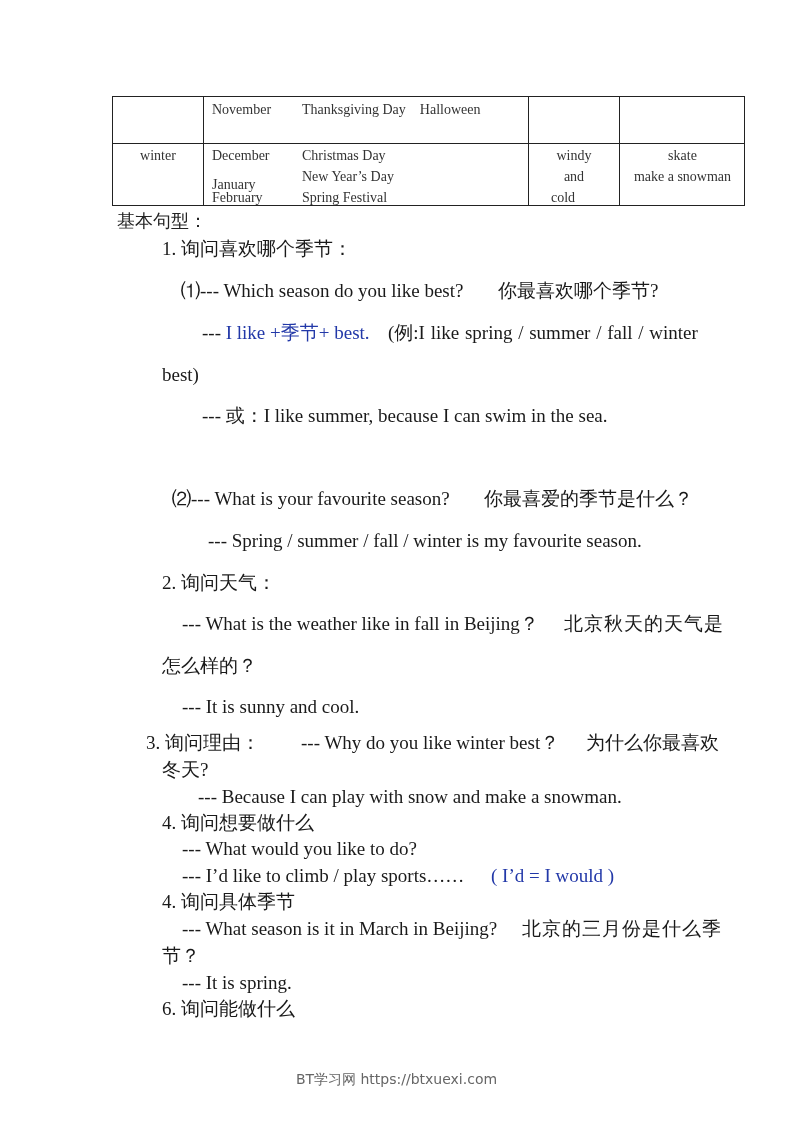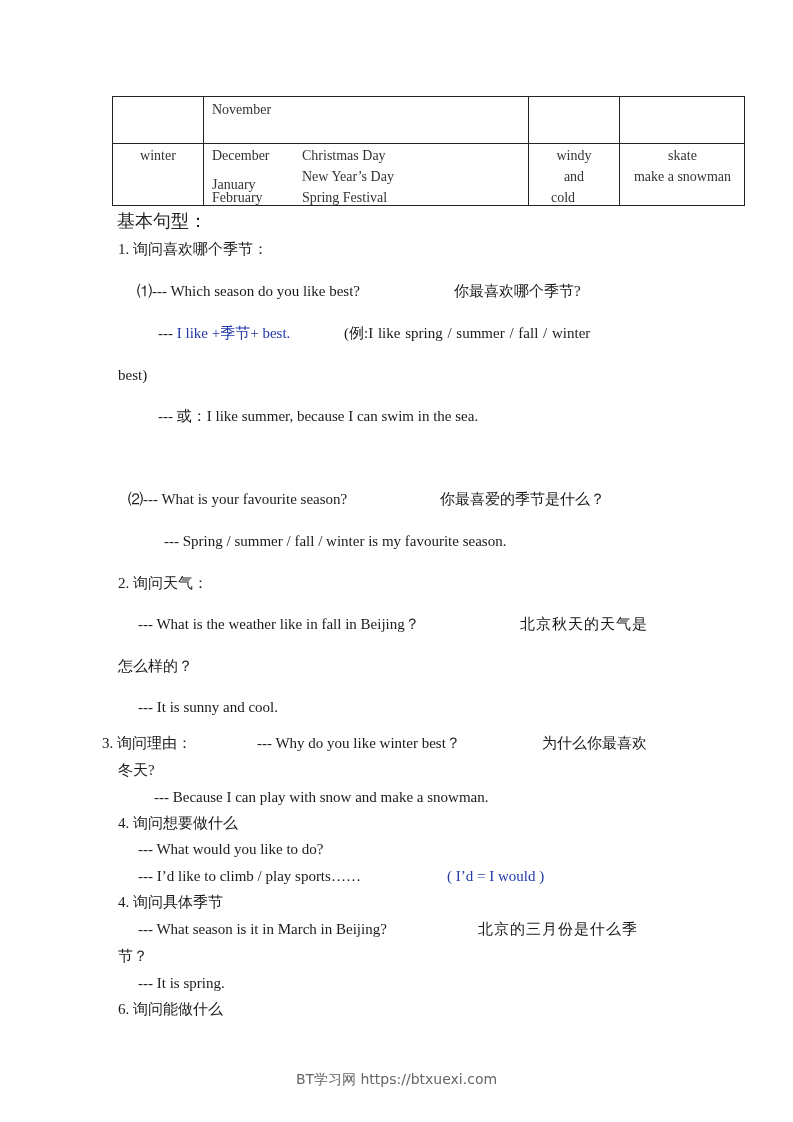--- a/index.html
+++ b/index.html
@@ -16,36 +16,37 @@
       position: absolute; left: 112px; top: 96px; width: 633px; height: 110px;
       border: 1px solid #222;
       box-sizing: border-box;
     }
     .vline { position: absolute; top: 0; bottom: 0; width: 1px; background: #222; }
     .hline { position: absolute; left: 0; right: 0; height: 1px; background: #222; }
     .cell { position: absolute; font-size: 14px; color: #333; line-height: 21px; }
     .center { text-align: center; }
 
     .note { font-size: 18px; font-family: "DejaVu Sans", sans-serif; color: #222; }
-    .line { font-size: 15px; line-height: 22px; }
+    .line { font-size: 19px; line-height: 22px; margin-left: 44px; }
     .footer {
       font-family: "DejaVu Sans", sans-serif; font-size: 14px; color: #666;
       left: 0; right: 0; text-align: center;
     }
   </style>
 </head>
 <body>
 
 <div class="tbl">
   <div class="vline" style="left:90px"></div>
   <div class="vline" style="left:415px"></div>
   <div class="vline" style="left:506px"></div>
   <div class="hline" style="top:46px"></div>
 
   <div class="cell" style="left:99px; top:2px;">November</div>
+  <div class="cell" style="left:189px; top:2px; white-space:pre;">Thanksgiving Day    Halloween</div>
 
   <div class="cell center" style="left:0; width:90px; top:48px;">winter</div>
   <div class="cell" style="left:99px; top:48px;">December</div>
   <div class="cell" style="left:99px; top:69px;margin-top:8px;">January</div>
   <div class="cell" style="left:99px; top:90px;">February</div>
   <div class="cell" style="left:189px; top:48px;">Christmas Day</div>
   <div class="cell" style="left:189px; top:69px;">New Year’s Day</div>
   <div class="cell" style="left:189px; top:90px;">Spring Festival</div>
   <div class="cell center" style="left:416px; width:90px; top:48px;">windy</div>
   <div class="cell center" style="left:416px; width:90px; top:69px;">and</div>

